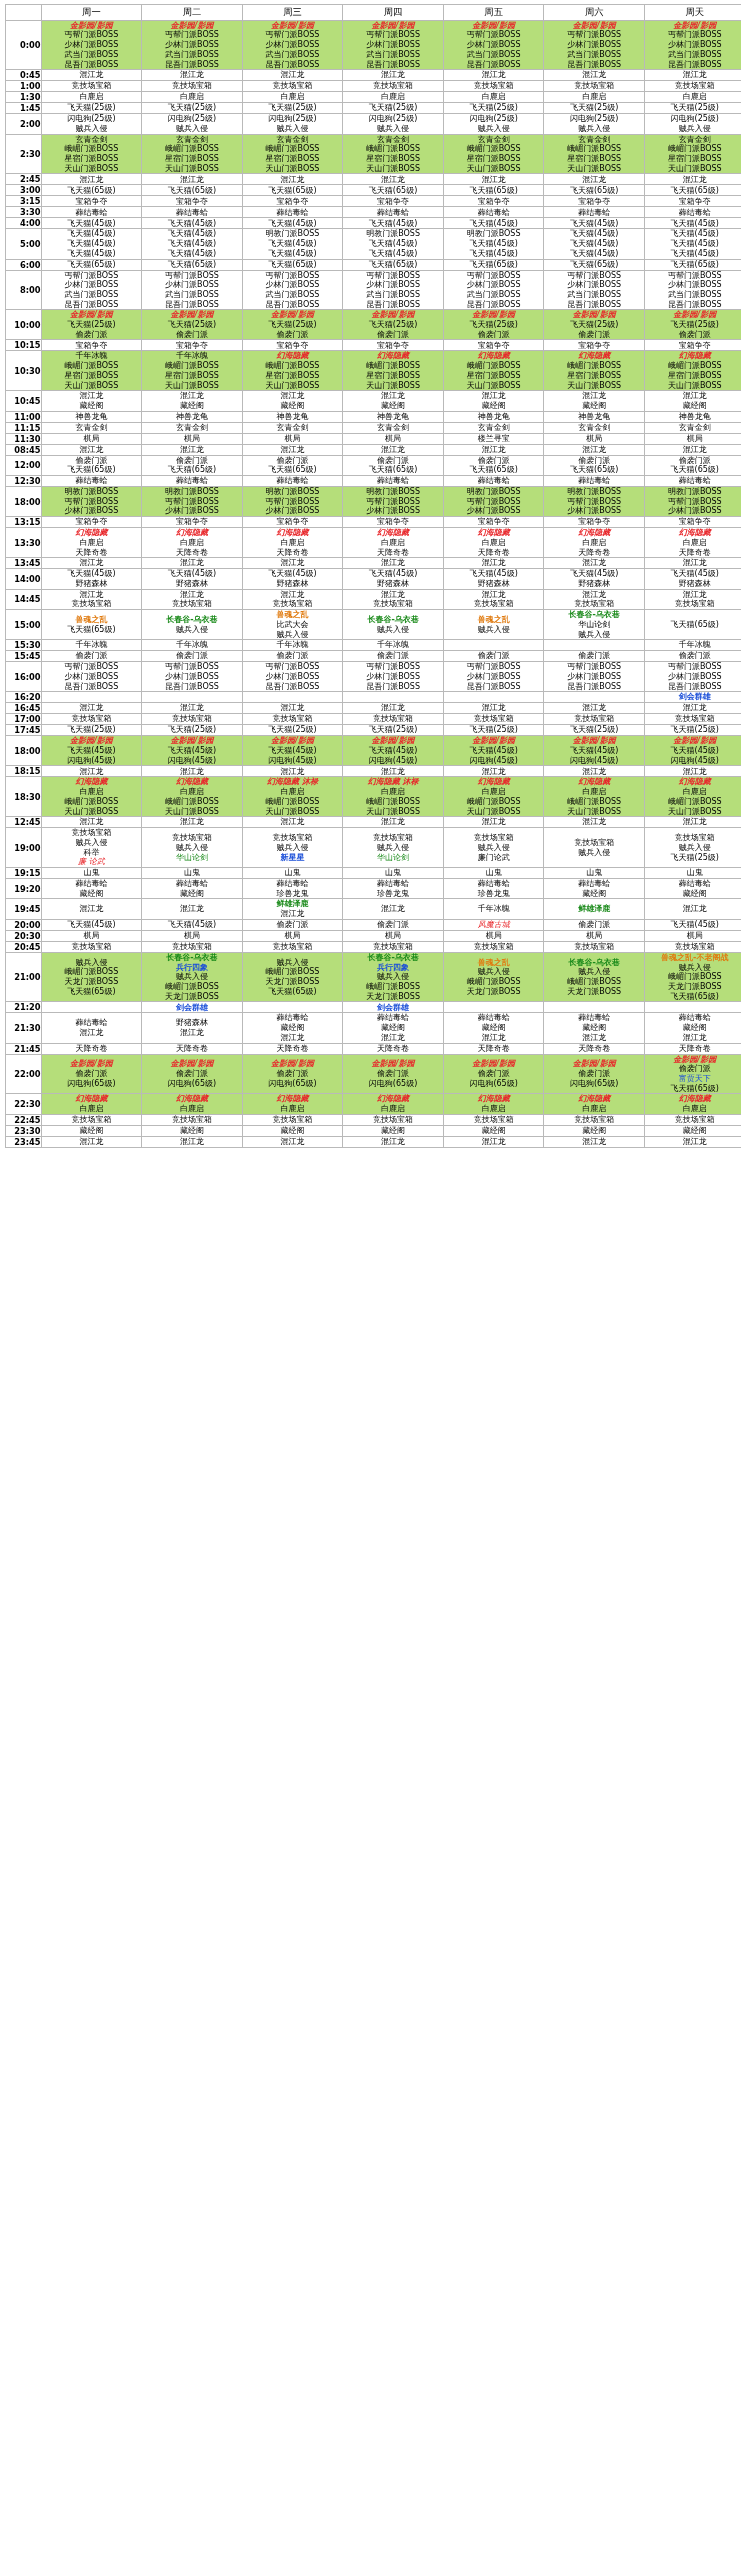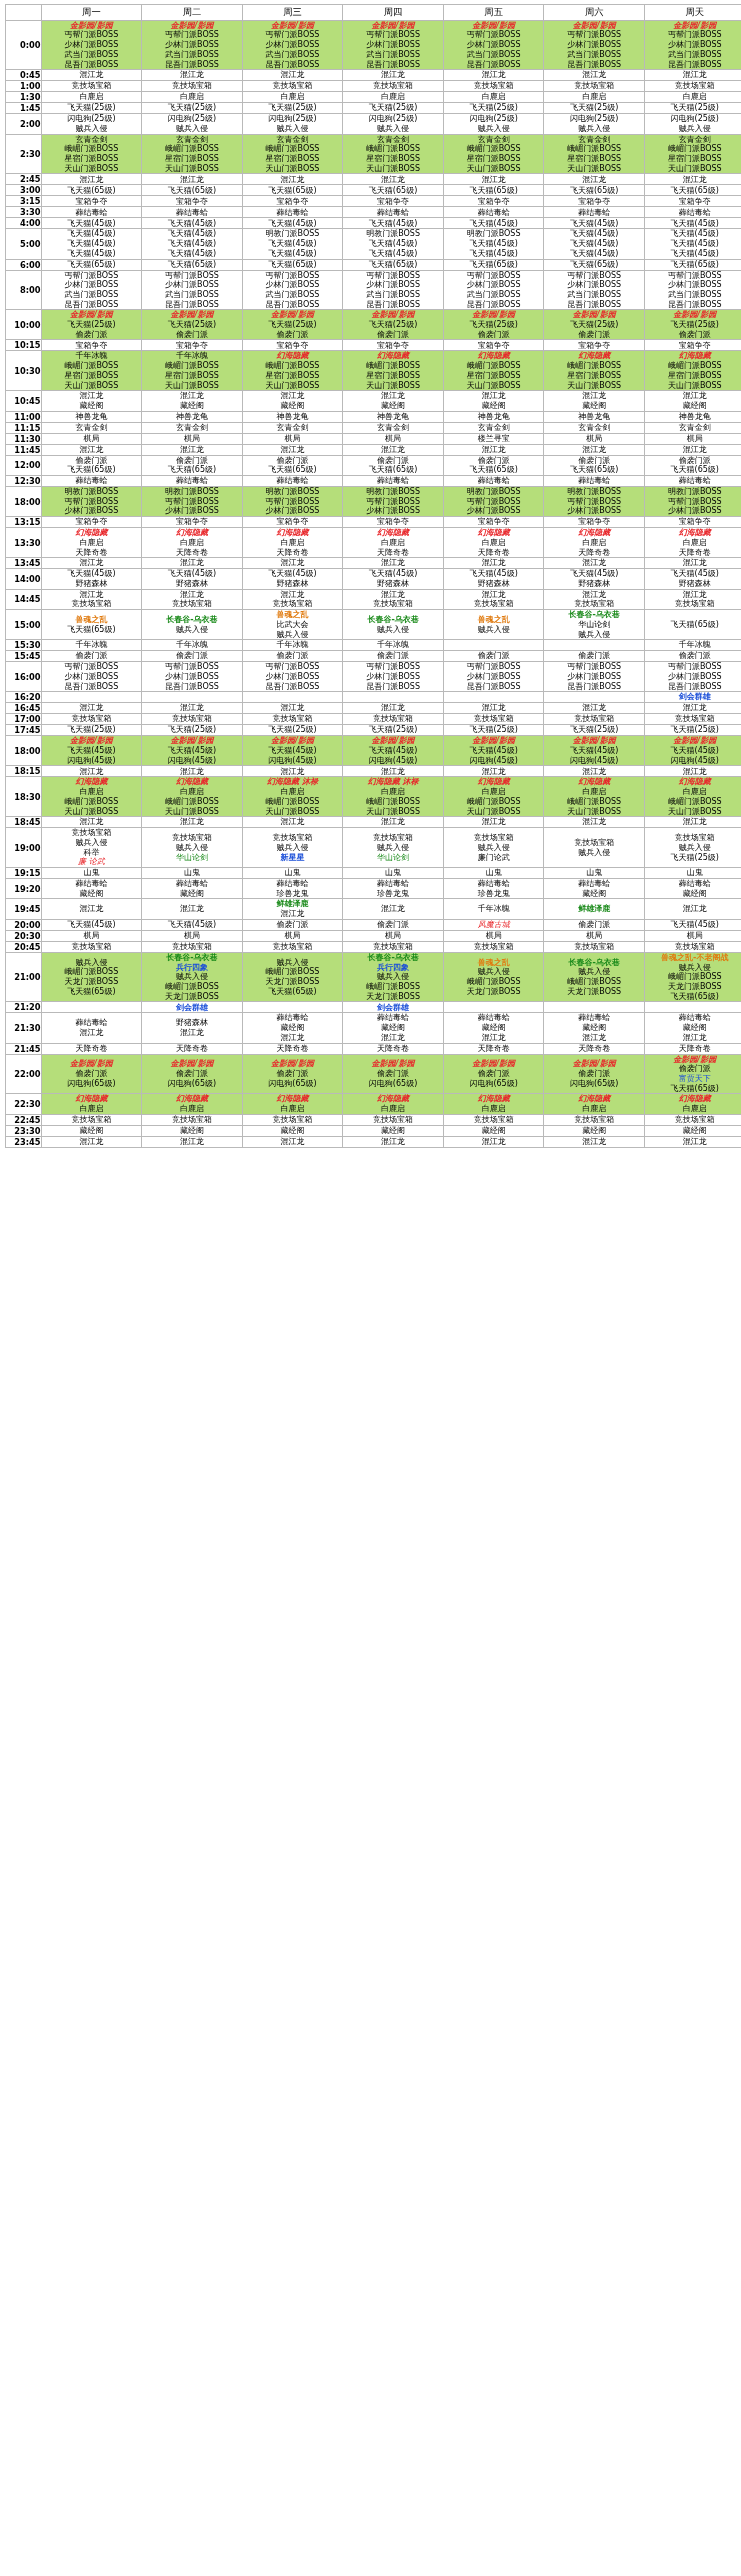--- a/index.html
+++ b/index.html
@@ -728,21 +728,21 @@
           <div class="ev c-black">楼兰寻宝</div>
         </td>
         <td class="daycell white">
           <div class="ev c-black">棋局</div>
         </td>
         <td class="daycell white">
           <div class="ev c-black">棋局</div>
         </td>
       </tr>
       <tr class="white">
-        <td class="timecell">11:45</td>
+        <td class="timecell">08:45</td>
         <td class="daycell white">
           <div class="ev c-black">混江龙</div>
         </td>
         <td class="daycell white">
           <div class="ev c-black">混江龙</div>
         </td>
         <td class="daycell white">
           <div class="ev c-black">混江龙</div>
         </td>
         <td class="daycell white">
@@ -1314,21 +1314,21 @@
           <div class="ev c-black">天山门派BOSS</div>
         </td>
         <td class="daycell green">
           <div class="ev c-red b">幻海隐藏</div>
           <div class="ev c-black">白鹿启</div>
           <div class="ev c-black">峨嵋门派BOSS</div>
           <div class="ev c-black">天山门派BOSS</div>
         </td>
       </tr>
       <tr class="white">
-        <td class="timecell">18:45</td>
+        <td class="timecell">12:45</td>
         <td class="daycell white">
           <div class="ev c-black">混江龙</div>
         </td>
         <td class="daycell white">
           <div class="ev c-black">混江龙</div>
         </td>
         <td class="daycell white">
           <div class="ev c-black">混江龙</div>
         </td>
         <td class="daycell white">

